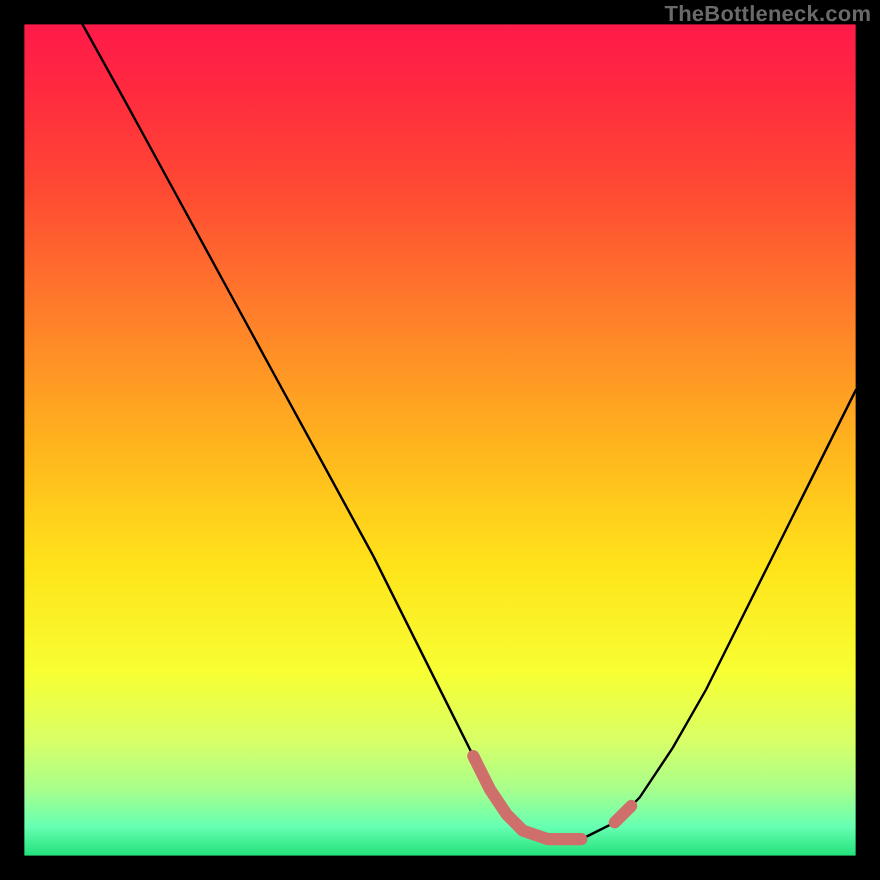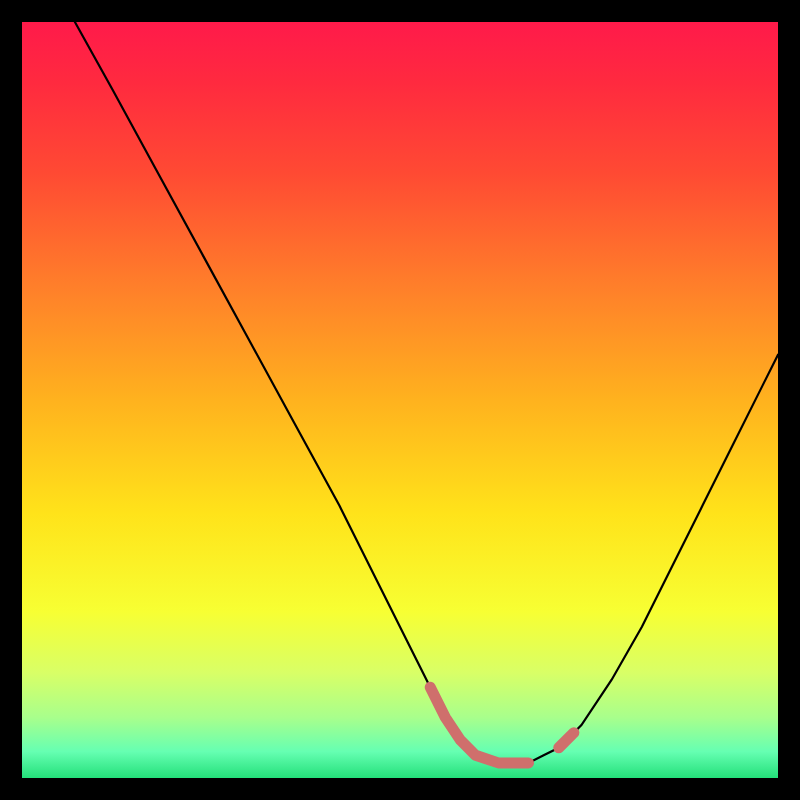--- a/index.html
+++ b/index.html
@@ -66,14 +66,15 @@
     </defs>
     <rect x="0" y="0" width="756" height="756" fill="url(#bg-grad)"></rect>
   </svg>
 
   <svg class="curve-layer" viewBox="0 0 756 756" preserveAspectRatio="none">
     <path fill="none" stroke-width="2.2" stroke-linecap="round" d="M52.92 0.00 L90.72 68.04 L136.08 151.20 L181.44 234.36 L226.80 317.52 L272.16 400.68 L317.52 483.84 L355.32 559.44 L385.56 619.92 L408.24 665.28 L423.36 695.52 L438.48 718.20 L453.60 733.32 L476.28 740.88 L491.40 740.88 L506.52 740.88 L521.64 733.32 L536.76 725.76 L559.44 703.08 L589.68 657.72 L619.92 604.80 L650.16 544.32 L680.40 483.84 L710.64 423.36 L740.88 362.88 L756.00 332.64" stroke="#000000"></path>
     <path fill="none" stroke-width="11" stroke-linecap="round" stroke-linejoin="round" d="M408.24 665.28 L423.36 695.52 L438.48 718.20 L453.60 733.32 L476.28 740.88 L491.40 740.88 L506.52 740.88" stroke="#cf6f6c"></path>
     <path fill="none" stroke-width="11" stroke-linecap="round" stroke-linejoin="round" d="M536.76 725.76 L551.88 710.64" stroke="#cf6f6c"></path>
   </svg>
 
+  <div class="watermark">TheBottleneck.com</div>
 
 </div>
 
 </body></html>

